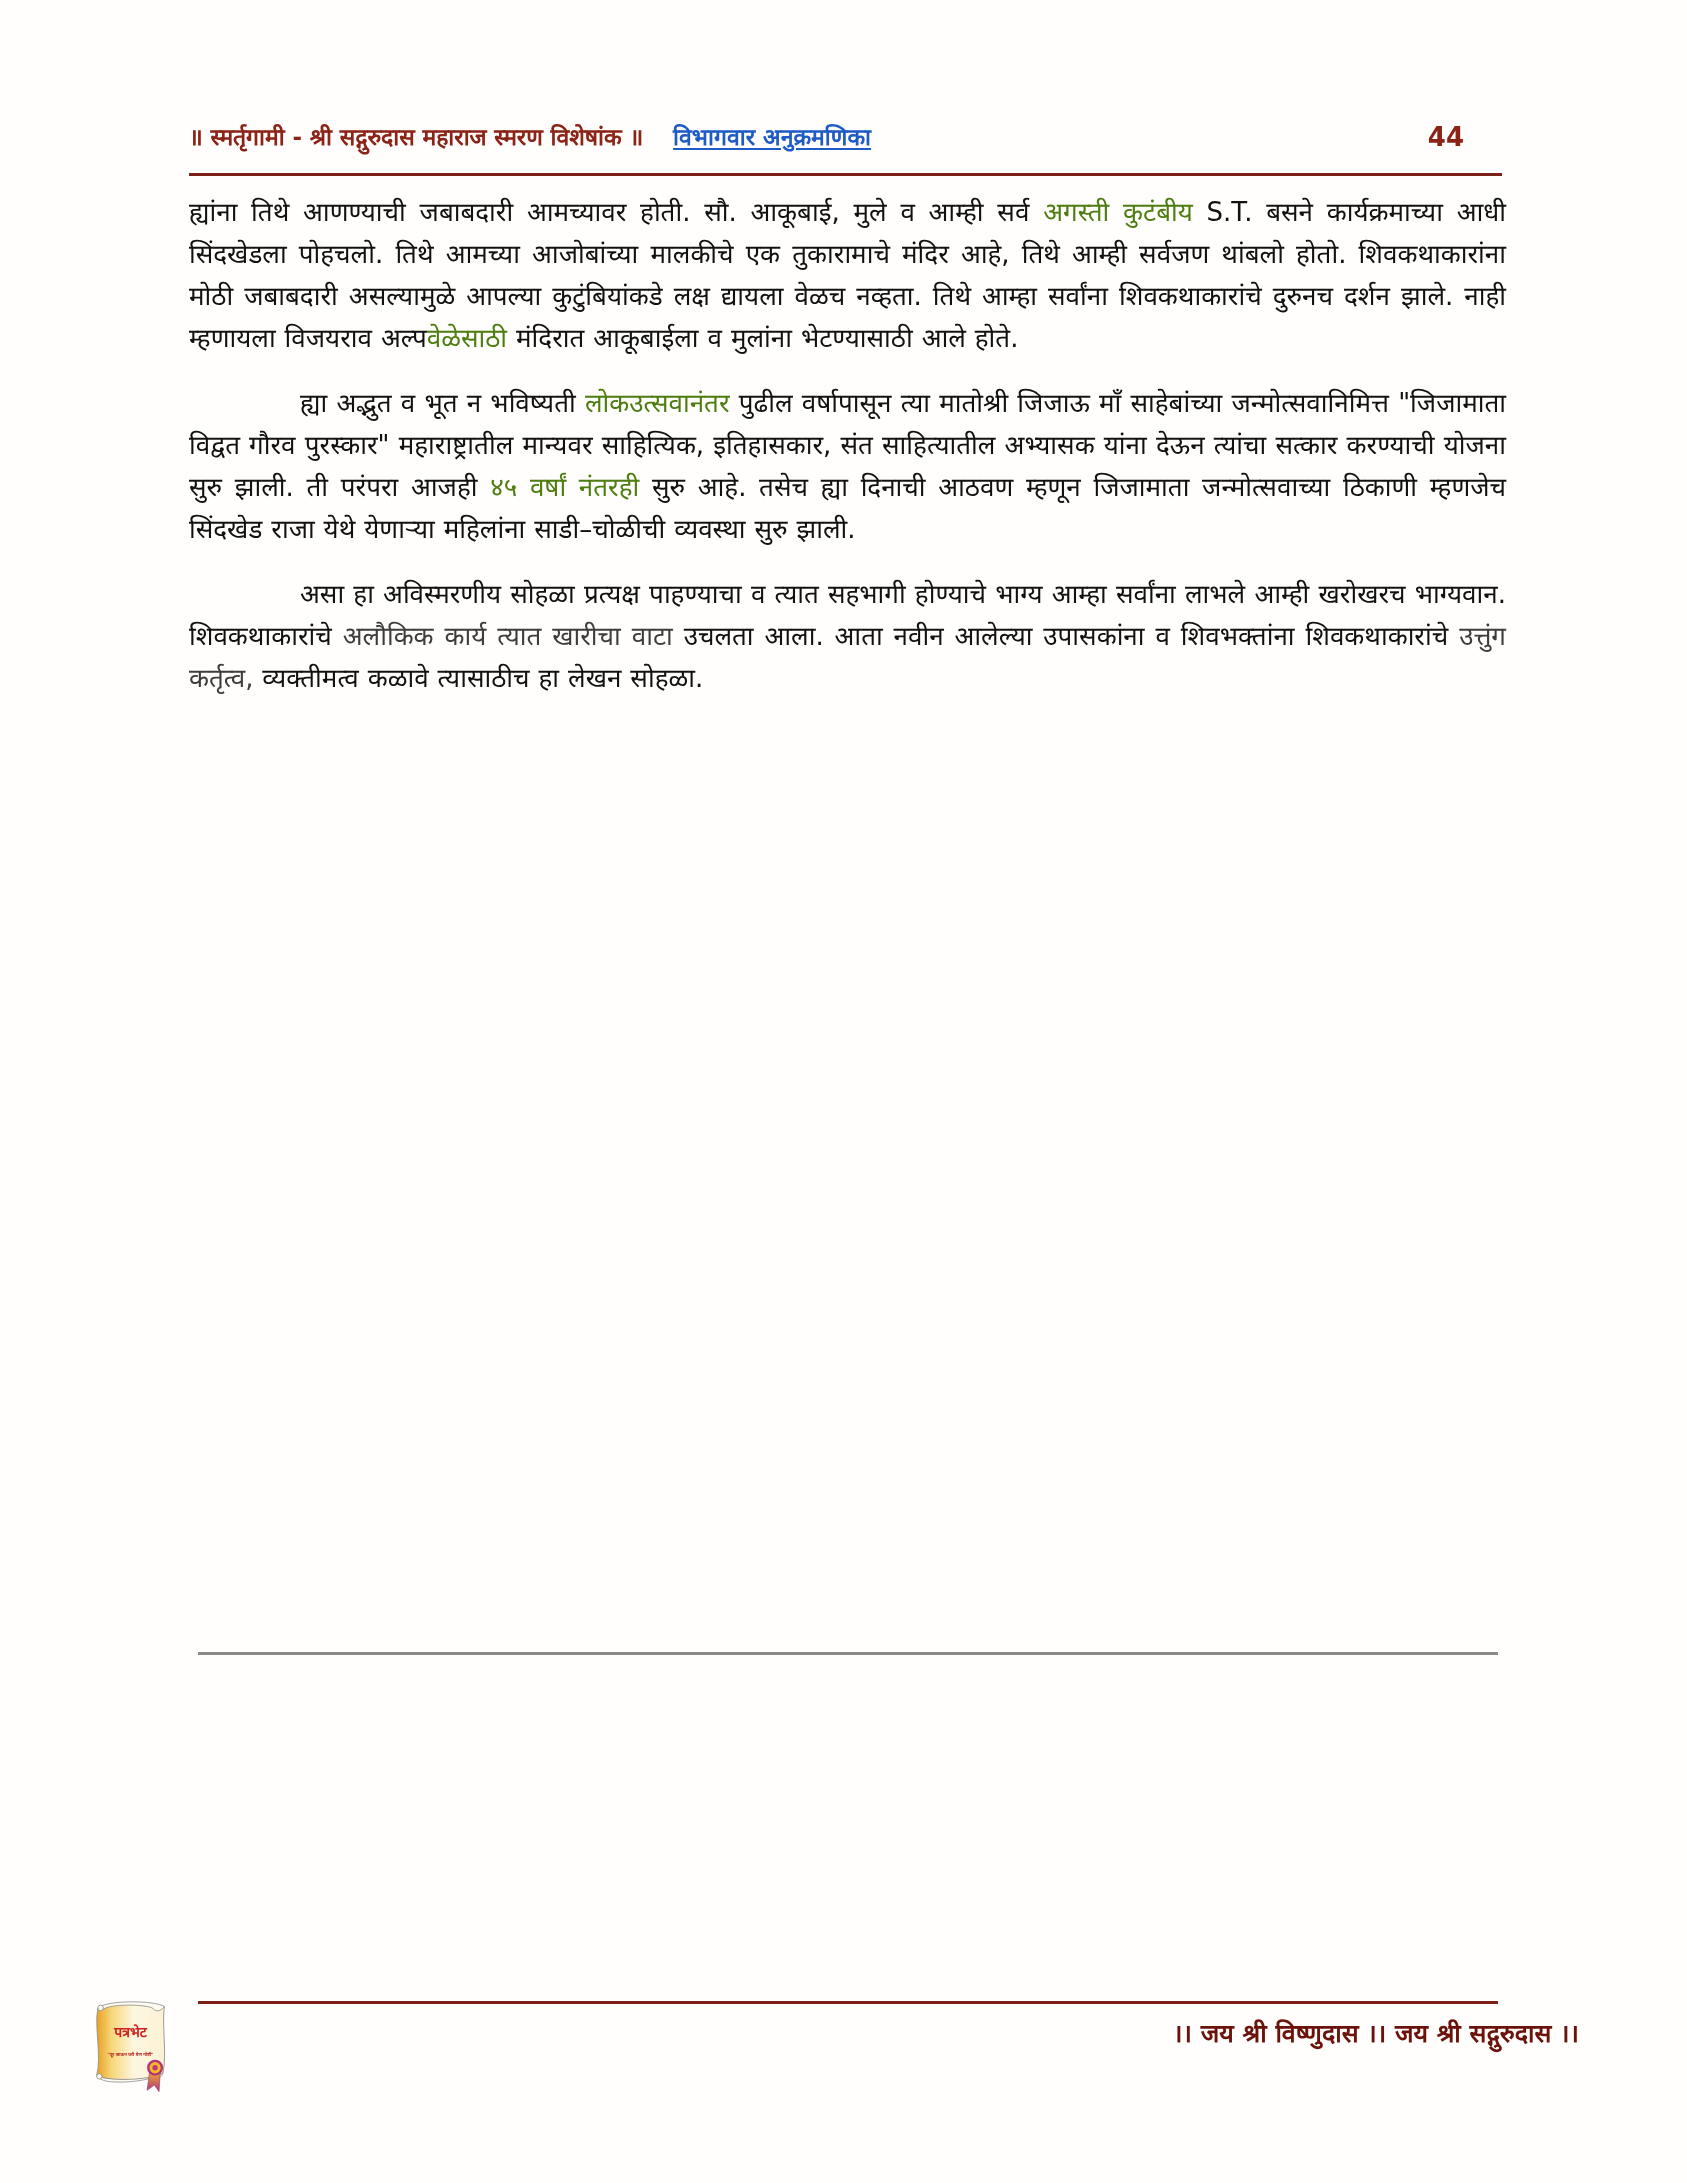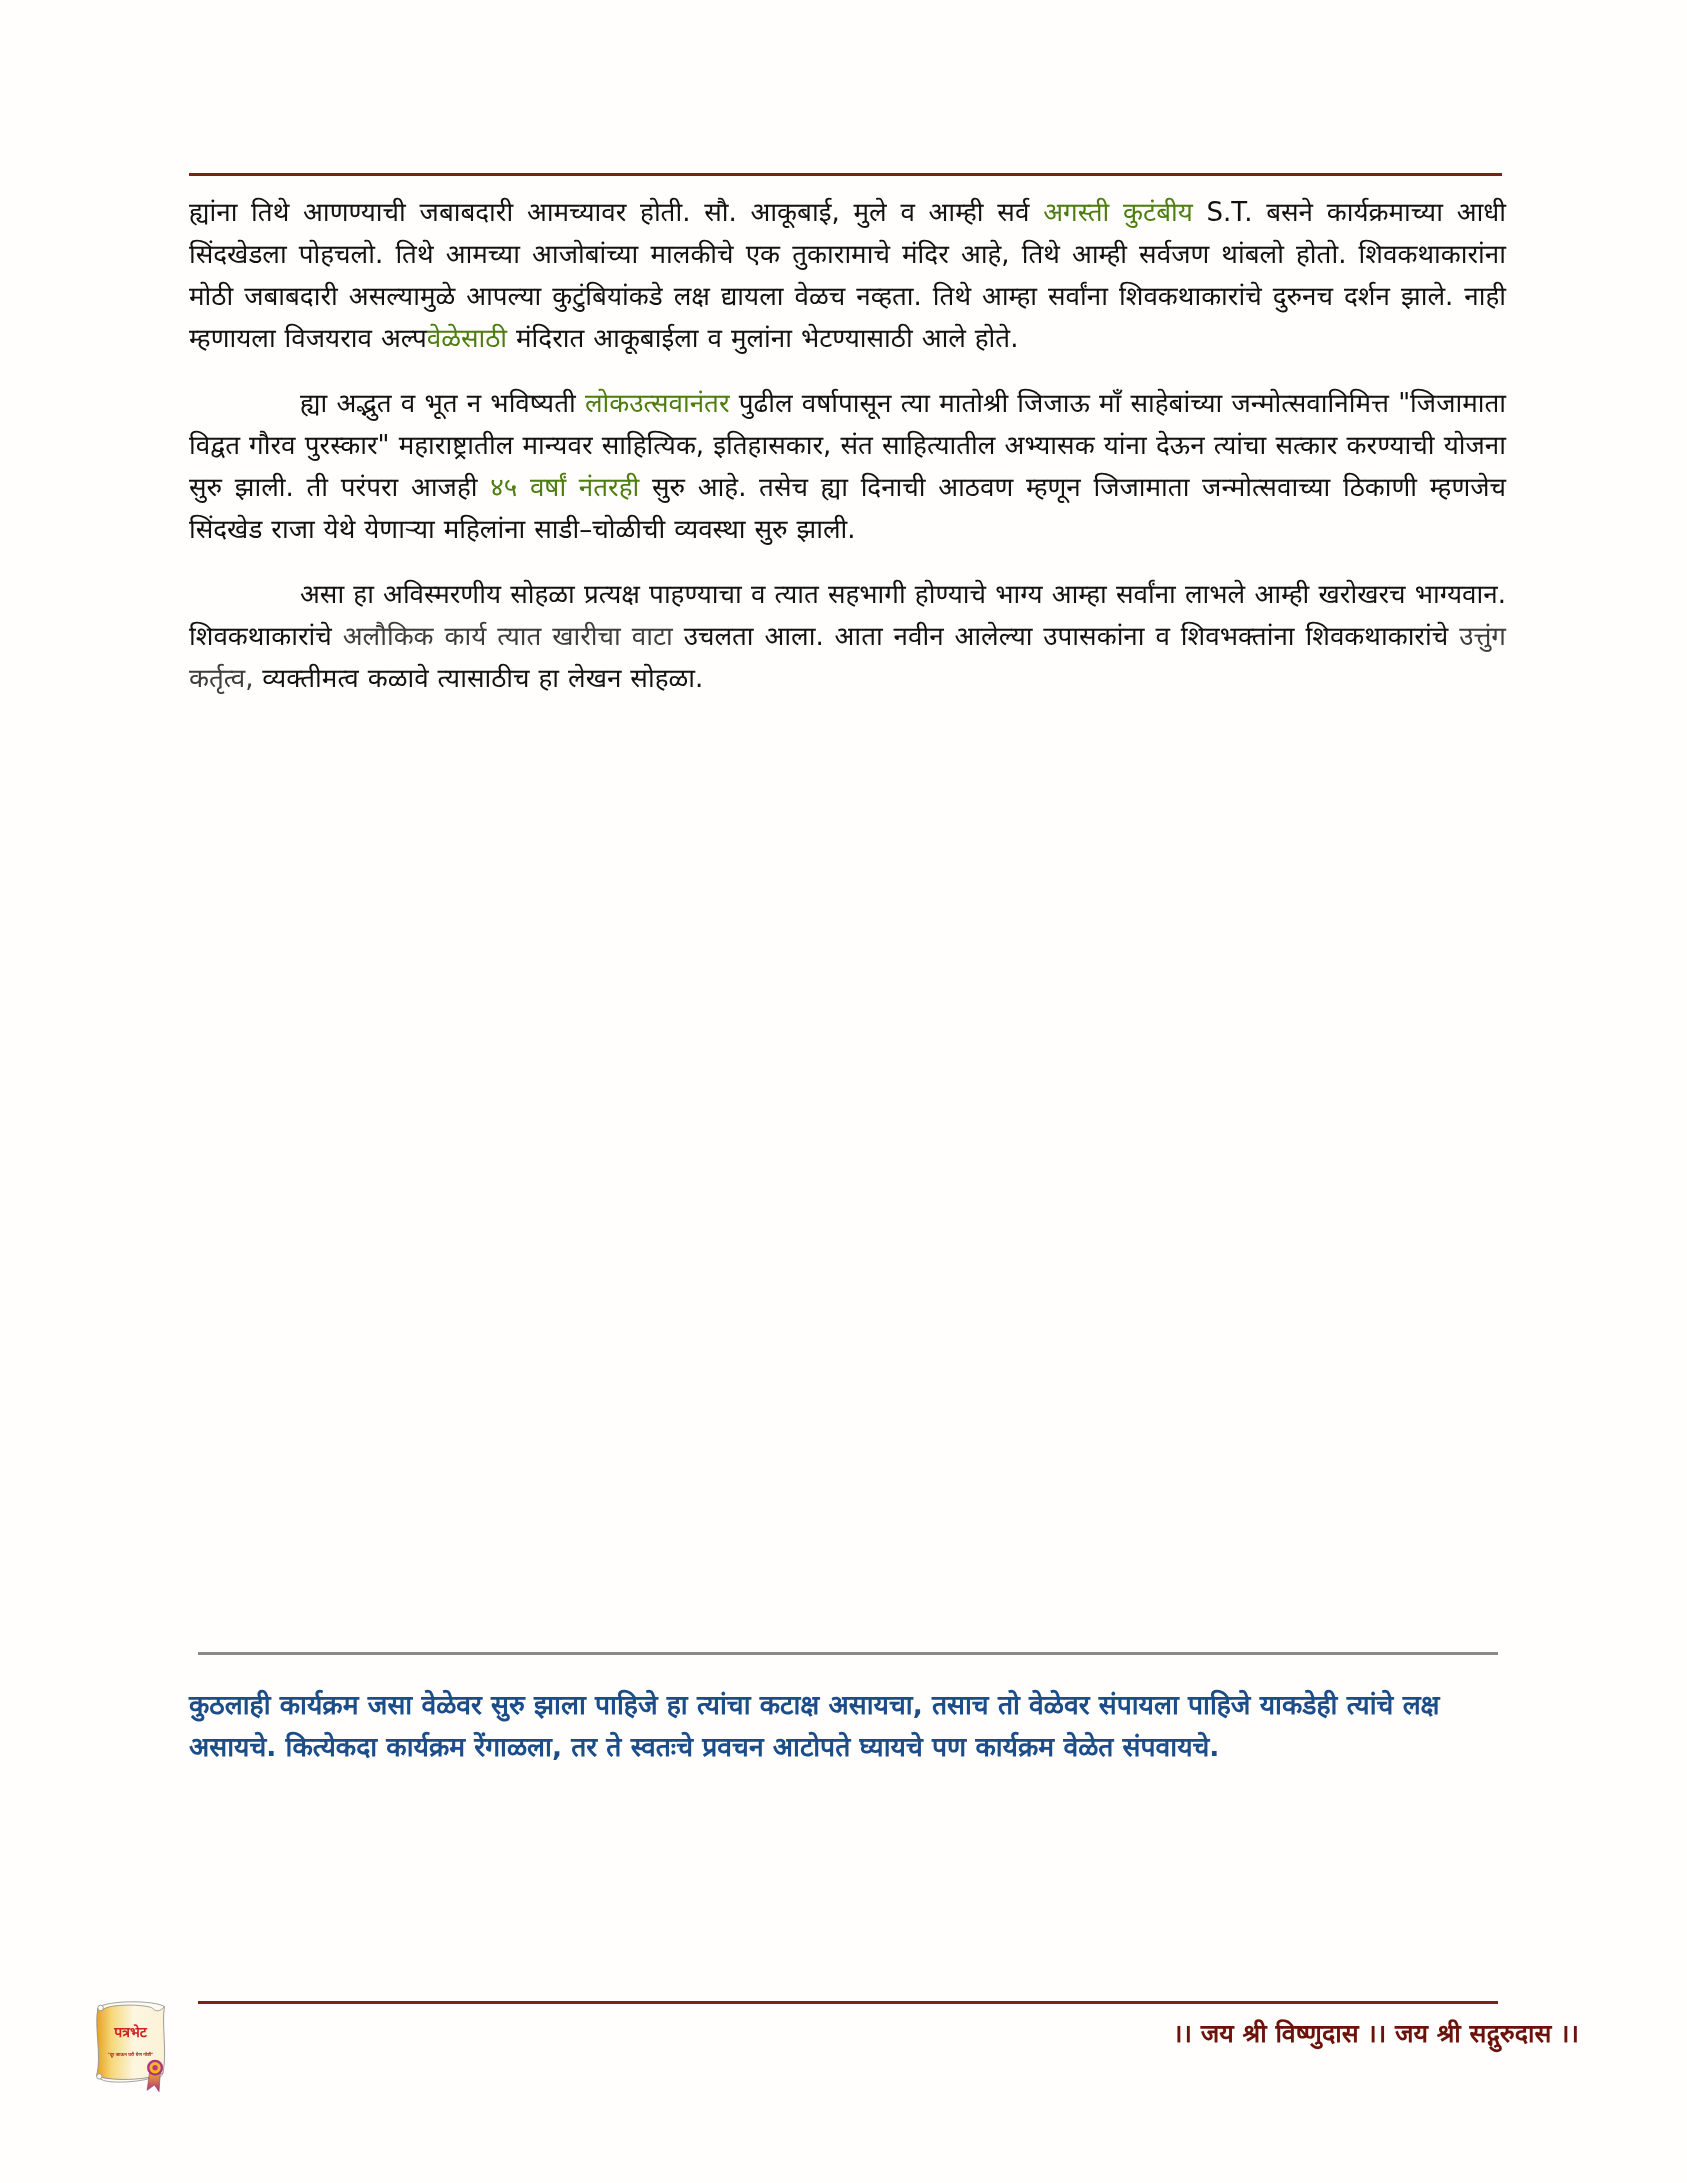--- a/index.html
+++ b/index.html
@@ -144,30 +144,34 @@
     top: 1992px;
     width: 89px;
     height: 101px;
   }
 </style>
 </head>
 <body>
 
 <div class="page">
 
+  <div class="header">
+    <span class="header-title">॥ स्मर्तृगामी - श्री सद्गुरुदास महाराज स्मरण विशेषांक ॥</span>
+    <span class="header-link">विभागवार अनुक्रमणिका</span>
+    <span class="header-pageno">44</span>
+  </div>
   <div class="rule-top"></div>
 
   <div class="content">
     <p class="para"><span>ह्यांना तिथे आणण्याची जबाबदारी आमच्यावर होती. सौ. आकूबाई, मुले व आम्ही सर्व </span><span class="gray">अगस्ती कुटंबीय</span><span> S.T. बसने कार्यक्रमाच्या आधी सिंदखेडला पोहचलो. तिथे आमच्या आजोबांच्या मालकीचे एक तुकारामाचे मंदिर आहे, तिथे आम्ही सर्वजण थांबलो होतो. शिवकथाकारांना मोठी जबाबदारी असल्यामुळे आपल्या कुटुंबियांकडे लक्ष द्यायला वेळच नव्हता. तिथे आम्हा सर्वांना शिवकथाकारांचे दुरुनच दर्शन झाले. नाही म्हणायला विजयराव अल्प</span><span class="gray">वेळेसाठी</span><span> मंदिरात आकूबाईला व मुलांना भेटण्यासाठी आले होते.</span></p>
     <p class="para indent"><span>ह्या अद्भुत व भूत न भविष्यती </span><span class="gray">लोकउत्सवानंतर</span><span>  पुढील वर्षापासून त्या  मातोश्री  जिजाऊ माँ साहेबांच्या जन्मोत्सवानिमित्त "जिजामाता विद्वत गौरव पुरस्कार" महाराष्ट्रातील मान्यवर साहित्यिक, इतिहासकार, संत साहित्यातील अभ्यासक यांना देऊन त्यांचा सत्कार करण्याची योजना सुरु झाली. ती परंपरा आजही </span><span class="gray">४५ वर्षां नंतरही</span><span>  सुरु आहे. तसेच ह्या दिनाची आठवण म्हणून जिजामाता जन्मोत्सवाच्या ठिकाणी म्हणजेच सिंदखेड राजा येथे येणाऱ्या महिलांना साडी–चोळीची व्यवस्था सुरु झाली.</span></p>
     <p class="para indent last"><span>असा हा अविस्मरणीय सोहळा प्रत्यक्ष पाहण्याचा व त्यात सहभागी होण्याचे भाग्य आम्हा सर्वांना लाभले आम्ही खरोखरच भाग्यवान. शिवकथाकारांचे </span><span class="dimgray">अलौकिक कार्य त्यात खारीचा वाटा</span><span> उचलता आला. आता नवीन आलेल्या उपासकांना व शिवभक्तांना शिवकथाकारांचे </span><span class="dimgray">उत्तुंग कर्तृत्व,</span><span> व्यक्तीमत्व कळावे त्यासाठीच हा लेखन सोहळा.</span></p>
   </div>
 
   <div class="rule-gray"></div>
-  <div class="quote">कुठलाही कार्यक्रम जसा वेळेवर सुरु झाला पाहिजे हा त्यांचा कटाक्ष असायचा, तसाच तो वेळेवर संपायला पाहिजे याकडेही त्यांचे लक्ष असायचे. कित्येकदा कार्यक्रम रेंगाळला, तर ते स्वतःचे प्रवचन आटोपते घ्यायचे पण कार्यक्रम वेळेत संपवायचे.</div>
 
   <div class="rule-bottom"></div>
   <div class="footer-text">।। जय श्री विष्णुदास ।। जय श्री सद्गुरुदास ।।</div>
 
   <div class="logo">
     <svg viewBox="0 0 134 152" width="89" height="101">
       <defs>
         <linearGradient id="pg" x1="0" y1="0" x2="1" y2="0">
           <stop offset="0%" stop-color="#e8a020"></stop>
           <stop offset="22%" stop-color="#f6d77a"></stop>

